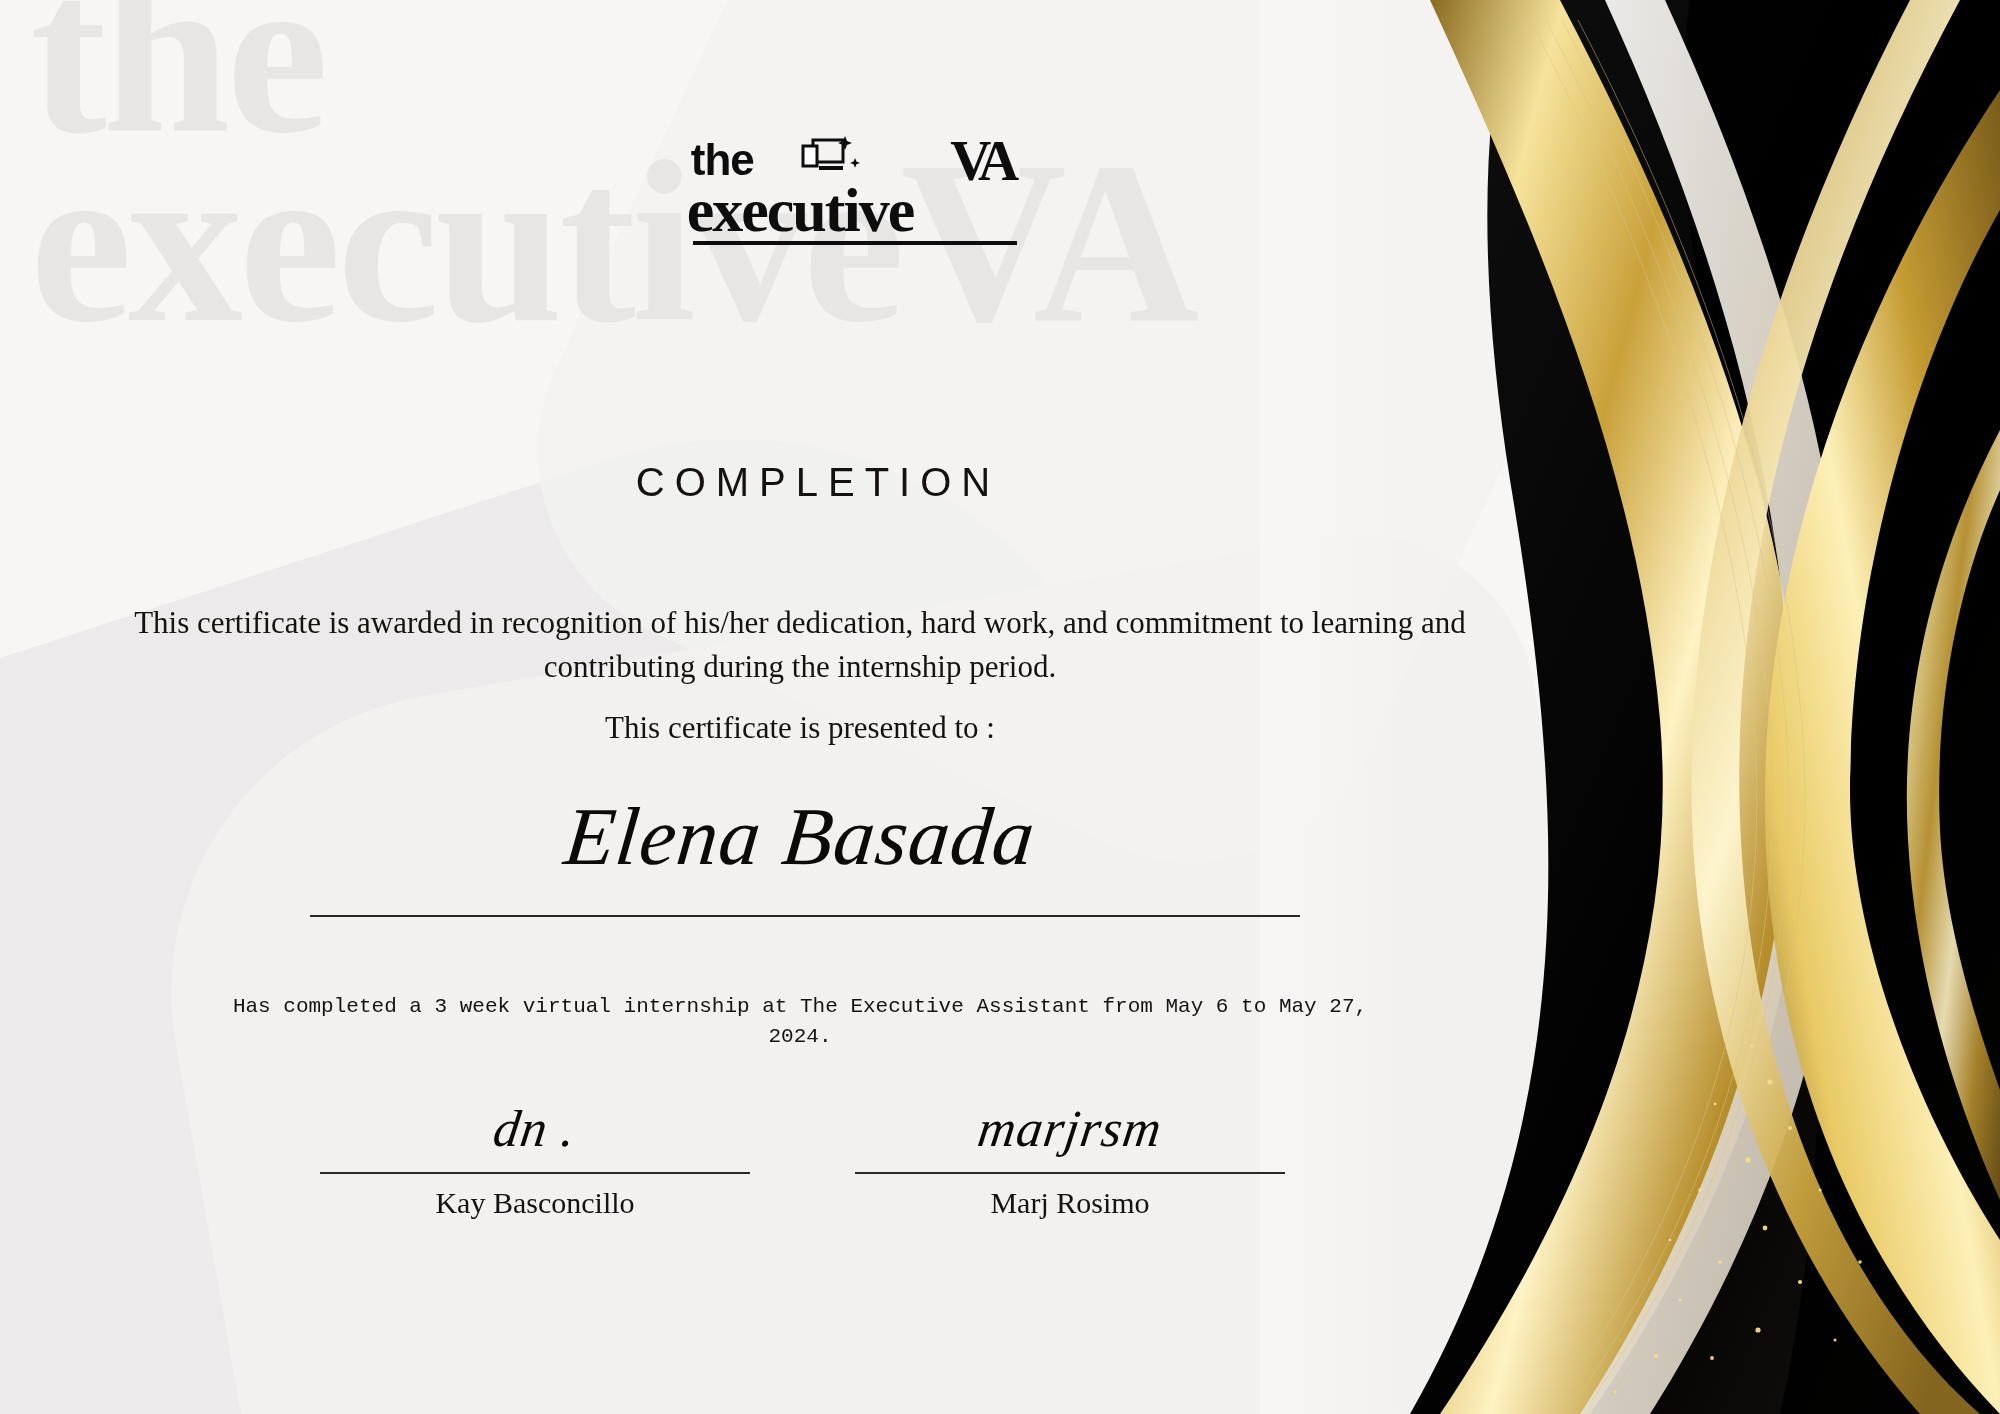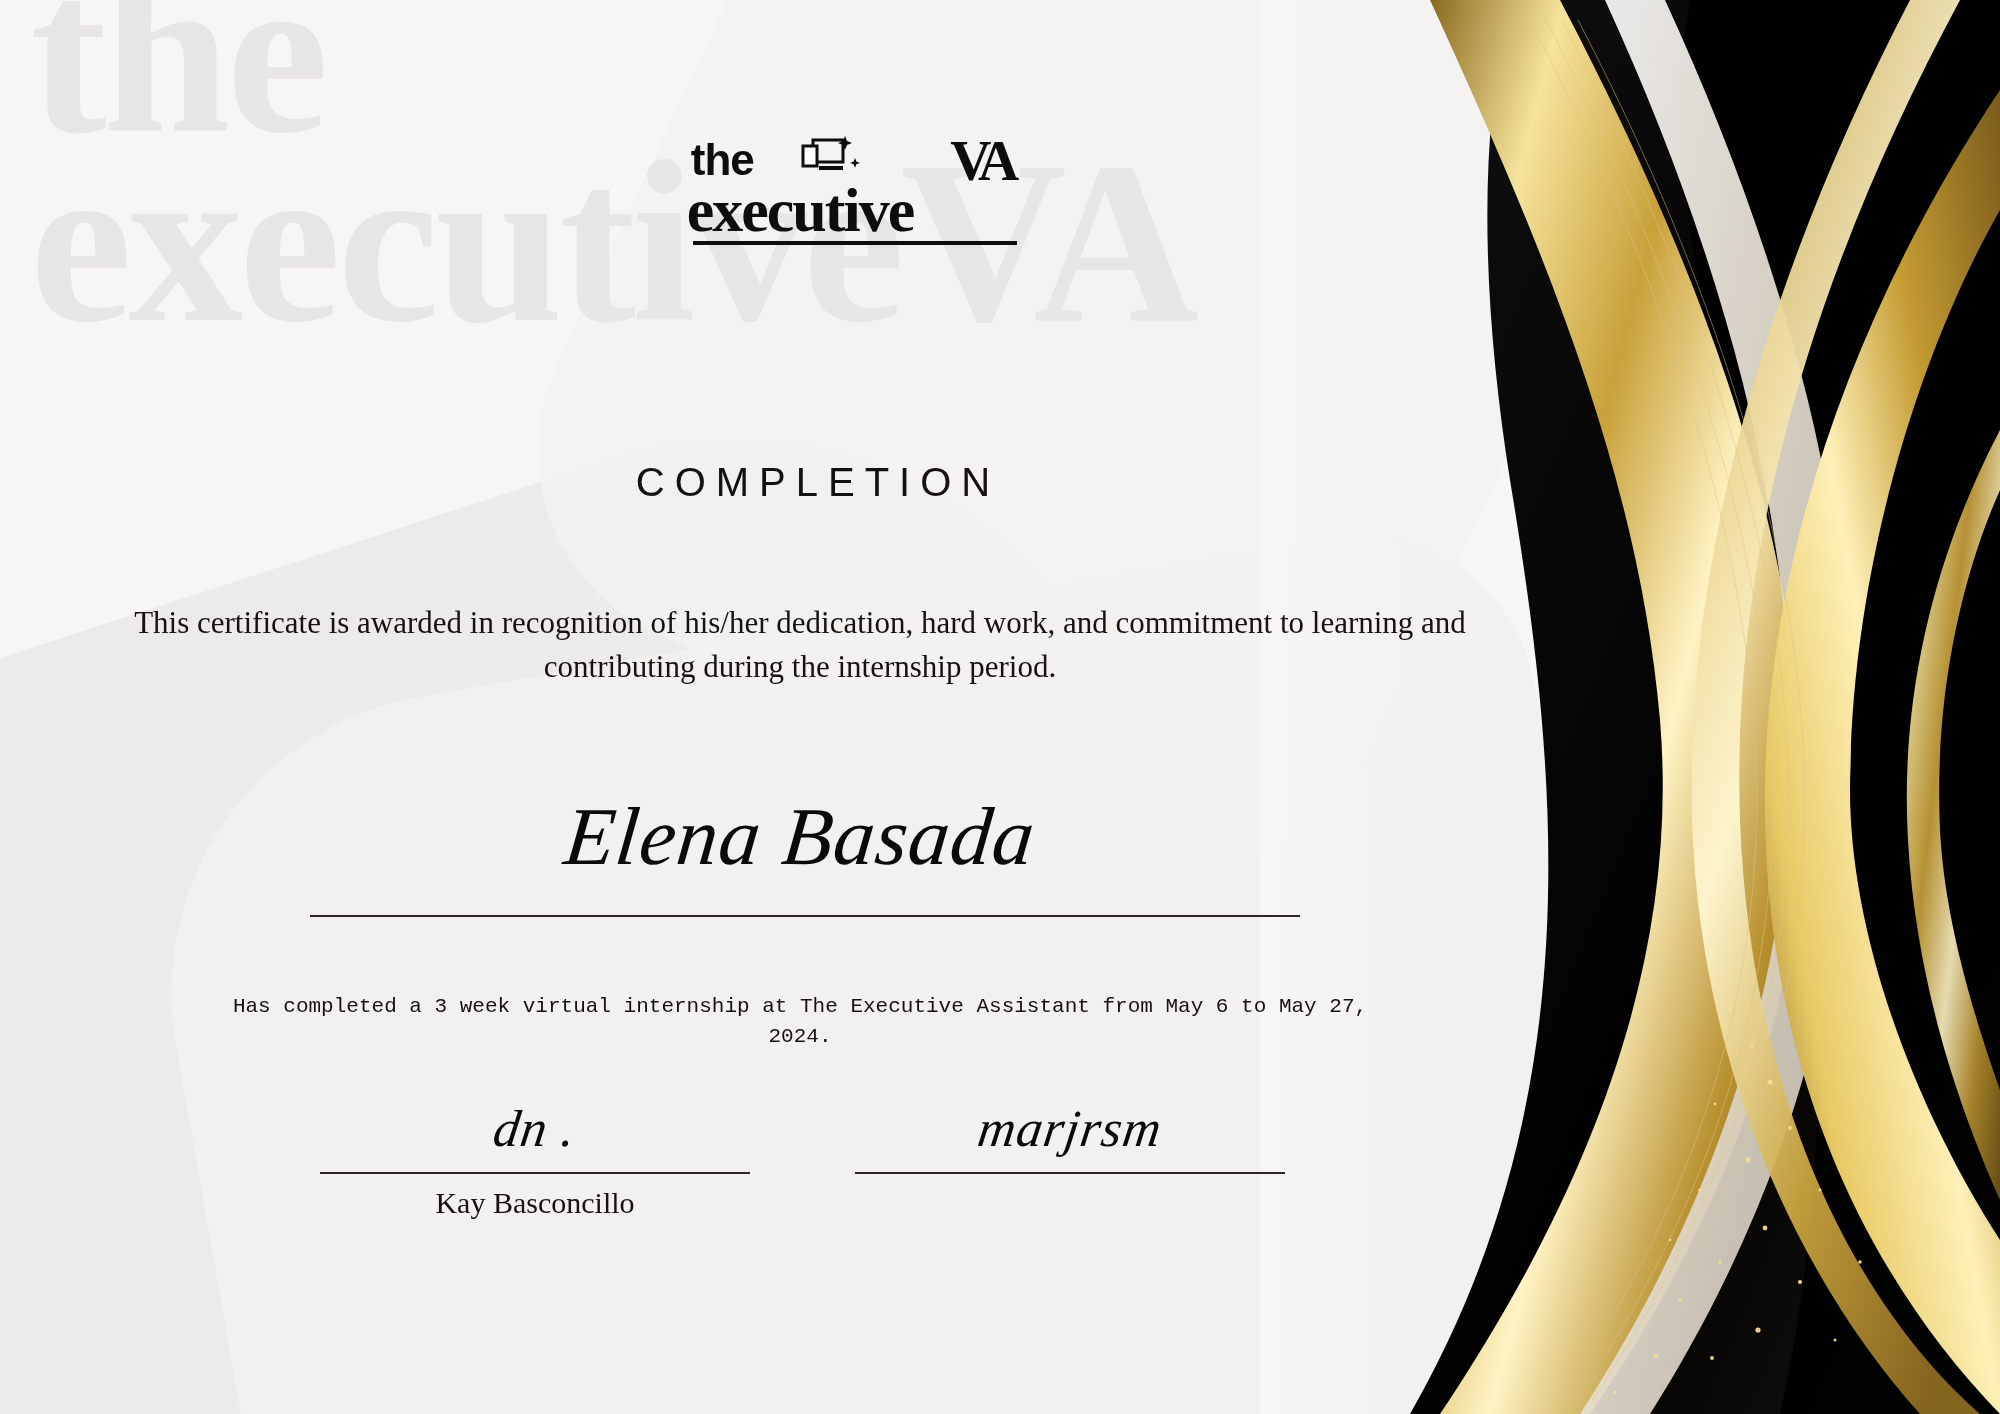--- a/index.html
+++ b/index.html
@@ -379,30 +379,32 @@
           <path d="M56 26 l1.4 3.5 3.6 1.4 -3.6 1.4 -1.4 3.5 -1.4 -3.5 -3.6 -1.4 3.6 -1.4 z" fill="#0d0d0d"></path>
           <rect x="20" y="34" width="24" height="4" fill="#0d0d0d"></rect>
         </svg>
       </div>
     </div>
   </div>
 
   <div class="title-sub">COMPLETION</div>
 
   <div class="body-text">This certificate is awarded in recognition of his/her dedication, hard work, and commitment to learning and contributing during the internship period.</div>
+  <div class="presented-to">This certificate is presented to :</div>
 
   <div class="recipient">Elena Basada</div>
   <div class="recipient-line"></div>
 
   <div class="completed-text">Has completed a 3 week virtual internship at The Executive Assistant from May 6 to May 27, 2024.</div>
 
   <div class="sig-block sig-left">
     <div class="sig-mark">dn .</div>
     <div class="sig-line"></div>
     <div class="sig-name">Kay Basconcillo</div>
   </div>
 
   <div class="sig-block sig-right">
     <div class="sig-mark">marjrsm</div>
     <div class="sig-line"></div>
+    <div class="sig-name">Marj Rosimo</div>
   </div>
 
 </div>
 
 </body></html>

